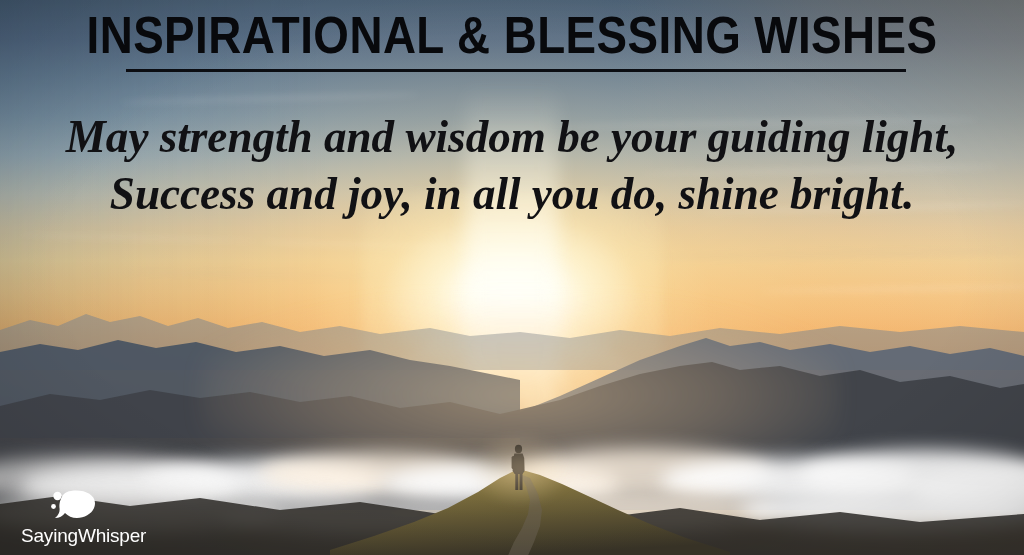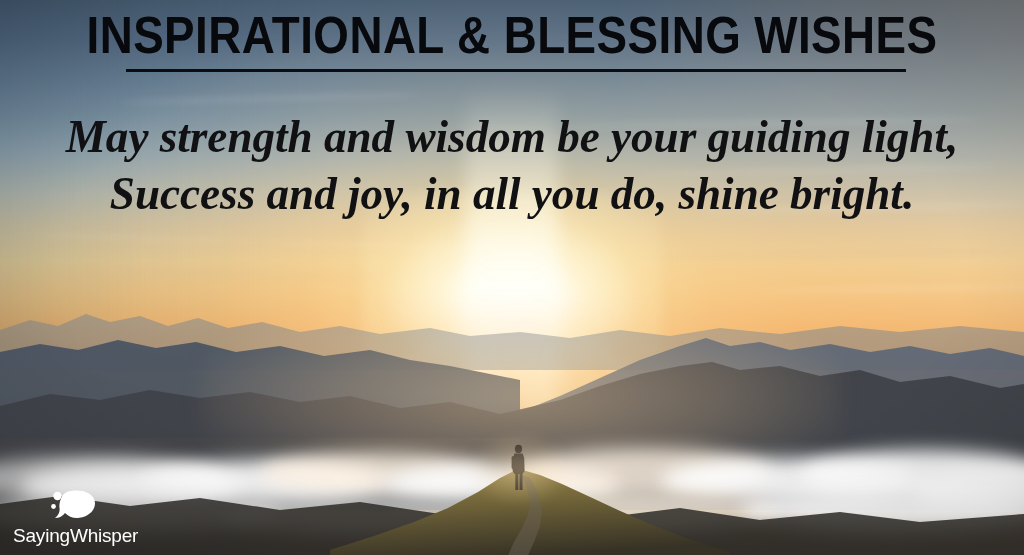--- a/index.html
+++ b/index.html
@@ -188,21 +188,21 @@
   
   .watermark {
     position: absolute;
     left: 10px;
     bottom: 6px;
     width: 150px;
     height: 62px;
   }
   .wm-label {
     position: absolute;
-    left: 3px; bottom: 2px;
+    left: 11px; bottom: 2px;
     font-family: "Liberation Sans", sans-serif;
     font-size: 19px;
     font-weight: 500;
     color: #ffffff;
     letter-spacing: -0.2px;
   }
   .wm-icon { position: absolute; left: 40px; bottom: 26px; width: 48px; height: 34px; }
 
   
   .vignette {

